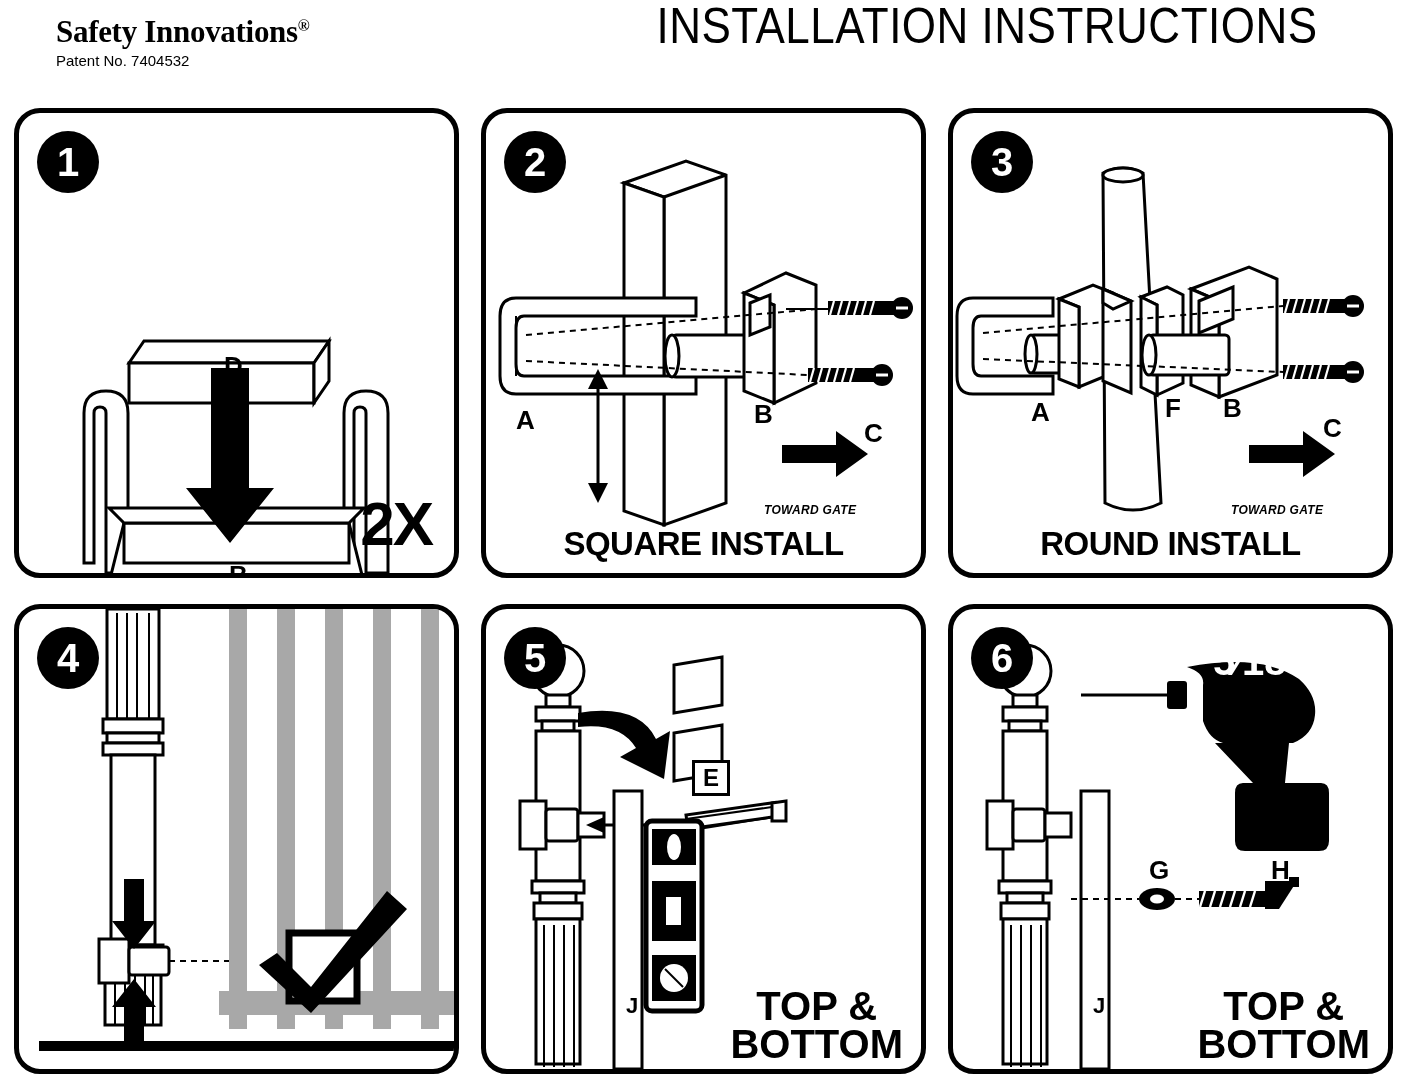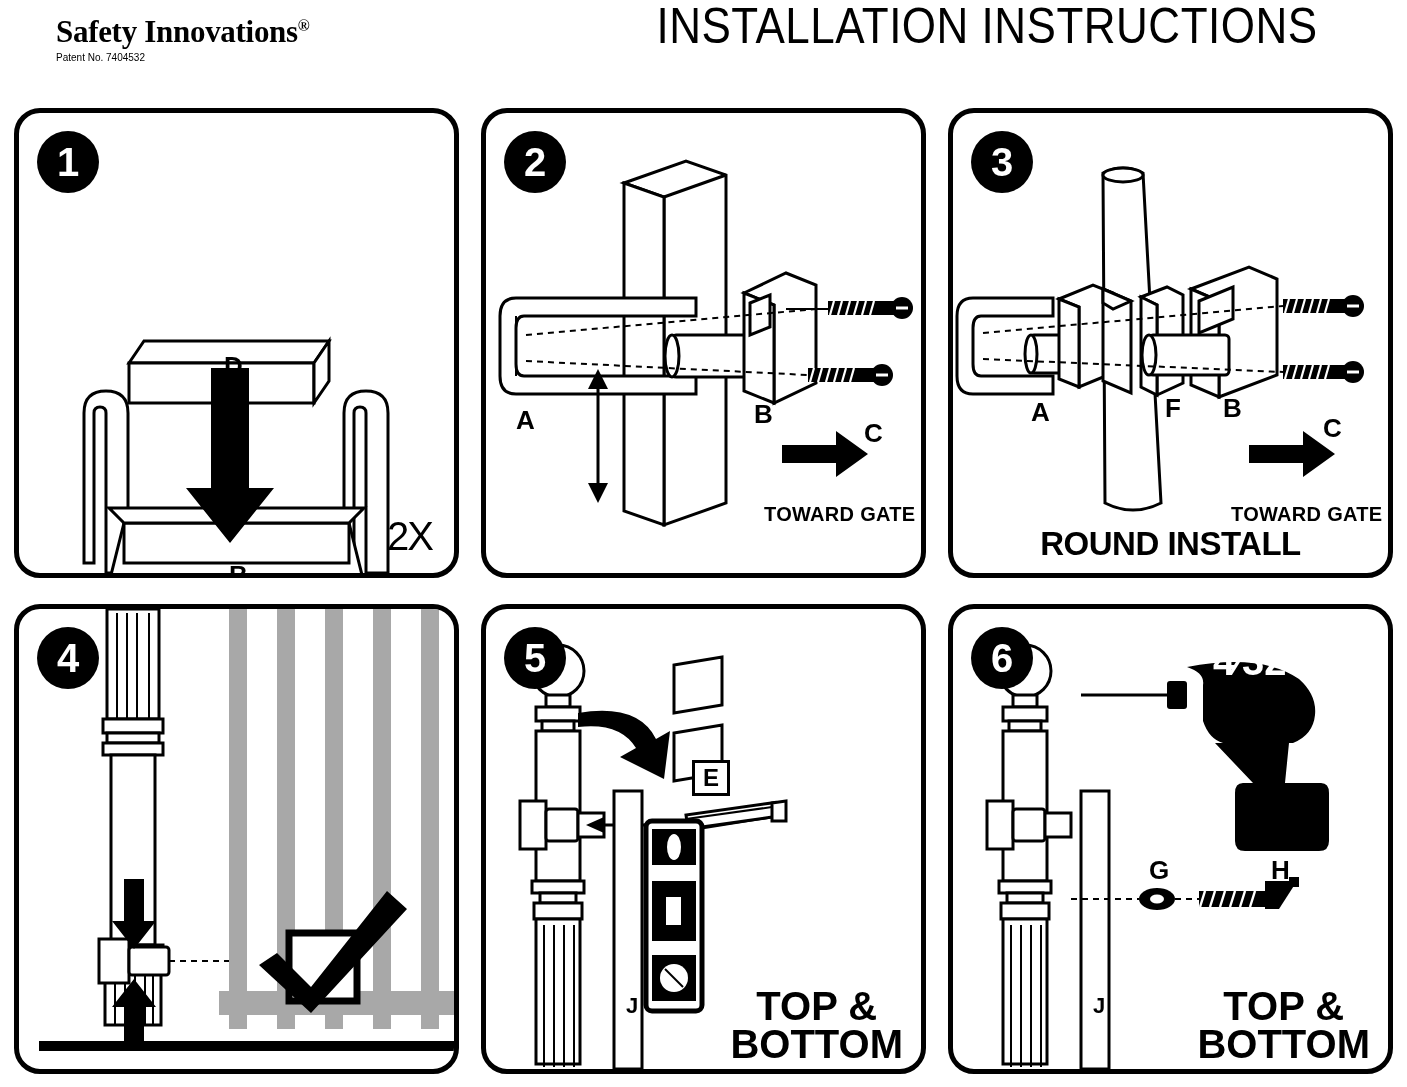--- a/index.html
+++ b/index.html
@@ -13,21 +13,21 @@
   .page { position: relative; width: 1407px; height: 1087px; }
 
   
   .header { position: absolute; left: 16px; top: 0; width: 1407px; height: 100px; margin-left: 16px; }
   .brand { position: absolute; left: 24px; top: 14px; }
   .brand-name {
     font-size: 31px; font-weight: bold; letter-spacing: -0.3px;
     font-family: "Liberation Serif", serif;
   }
   .brand-name .reg { font-size: 16px; vertical-align: super; }
-  .brand-patent { font-size: 10px; margin-top: 2px; font-family: "Liberation Sans", sans-serif; }
+  .brand-patent { font-size: 15px; margin-top: 2px; font-family: "Liberation Sans", sans-serif; }
   .title-block { position: absolute; left: 520px; top: 2px; width: 870px; text-align: center; }
   .title-main {
     font-size: 30px; font-weight: bold; letter-spacing: -0.2px;
     font-family: "Liberation Sans", sans-serif; white-space: nowrap;
   }
   .title-sub {
     font-size: 44px; font-weight: 300; letter-spacing: 0.5px; margin-top: -4px;
     font-family: "Liberation Sans", sans-serif; white-space: nowrap;
     transform: scaleY(1.12); transform-origin: top center;
   }
@@ -60,24 +60,24 @@
     position: absolute; bottom: 10px; left: 0; width: 100%;
     text-align: center; font-size: 33px; font-weight: bold;
     letter-spacing: -0.5px;
   }
   .caption-right {
     position: absolute; right: 18px; bottom: 6px;
     text-align: center; font-size: 40px; font-weight: bold; line-height: 0.95;
   }
   .big2x {
     position: absolute; right: 22px; bottom: 14px;
-    font-size: 40px; font-weight: normal; letter-spacing: -2px;
+    font-size: 62px; font-weight: bold; letter-spacing: -2px;
   }
   .toward {
-    position: absolute; font-weight: bold; font-size: 20px;
+    position: absolute; font-style: italic; font-weight: bold; font-size: 12px;
     letter-spacing: 0.3px;
     text-align: center;
   }
   .note {
     position: absolute; font-style: italic; font-weight: bold; font-size: 17px;
     line-height: 1.18; letter-spacing: -0.2px;
   }
   .lbl {
     position: absolute; font-size: 26px; font-weight: bold;
     font-family: "Liberation Sans", sans-serif;
@@ -206,20 +206,21 @@
 
       <g>
         <polygon class="fillk" points="296,332 350,332 350,318 382,341 350,364 350,350 296,350"></polygon>
       </g>
     </svg>
 
     <div class="lbl" style="left:30px; top:292px;">A</div>
     <div class="lbl" style="left:268px; top:286px;">B</div>
     <div class="lbl" style="left:378px; top:305px;">C</div>
     <div class="toward" style="left:278px; top:390px;">TOWARD GATE</div>
+    <div class="panel-caption">SQUARE INSTALL</div>
   </div>
 
   <div class="panel p3">
     <div class="step-badge">3</div>
 
     <svg width="435" height="460" viewBox="0 0 435 460">
 
       <g>
         <path class="fillw" d="M150,60 q20,-10 40,0 l18,330 q-28,14 -56,0 z"></path>
         <ellipse class="fillw" cx="170" cy="62" rx="20" ry="7"></ellipse>
@@ -482,21 +483,21 @@
           <line x1="272" y1="282" x2="267" y2="298"></line>
             <line x1="282" y1="282" x2="277" y2="298"></line>
           <line x1="292" y1="282" x2="287" y2="298"></line>
             <line x1="302" y1="282" x2="297" y2="298"></line>
         </g>
         <polygon class="fillk" points="312,272 344,272 326,300 312,300"></polygon>
         <rect class="fillk" x="336" y="268" width="10" height="10"></rect>
       </g>
     </svg>
 
-    <div class="lbl" style="left:260px; top:30px; font-size:40px; color:#fff;">4⁄32”</div>
+    <div class="lbl" style="left:260px; top:30px; font-size:40px; color:#fff;">5⁄18”</div>
     <div class="lbl" style="left:196px; top:246px;">G</div>
     <div class="lbl" style="left:318px; top:246px;">H</div>
     <div class="lbl" style="left:140px; top:384px; font-size:22px;">J</div>
     <div class="caption-right">
       <div>TOP &amp;</div>
       <div>BOTTOM</div>
     </div>
   </div>
 
 </div>

